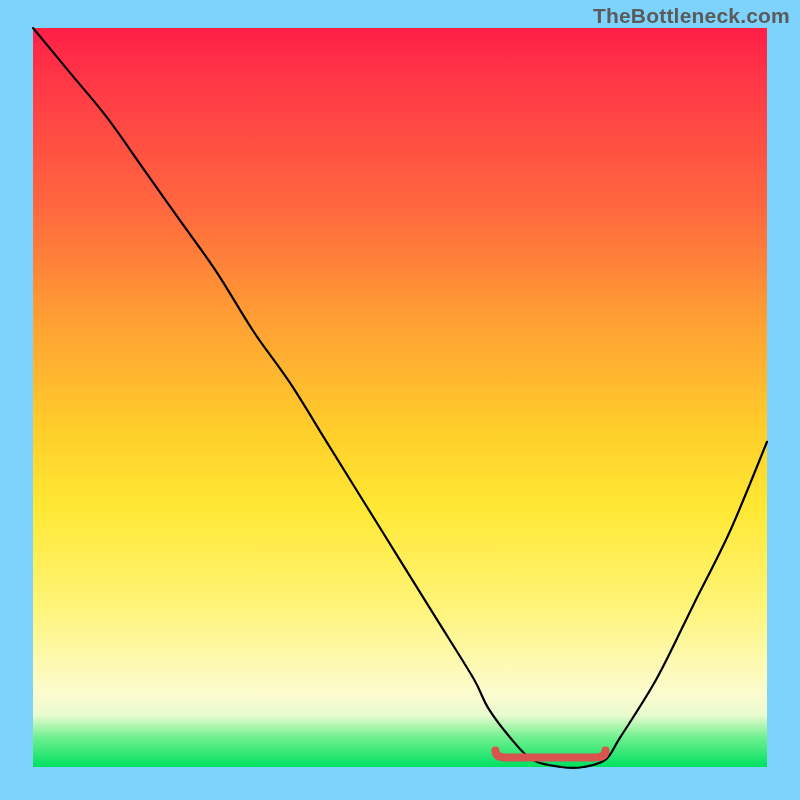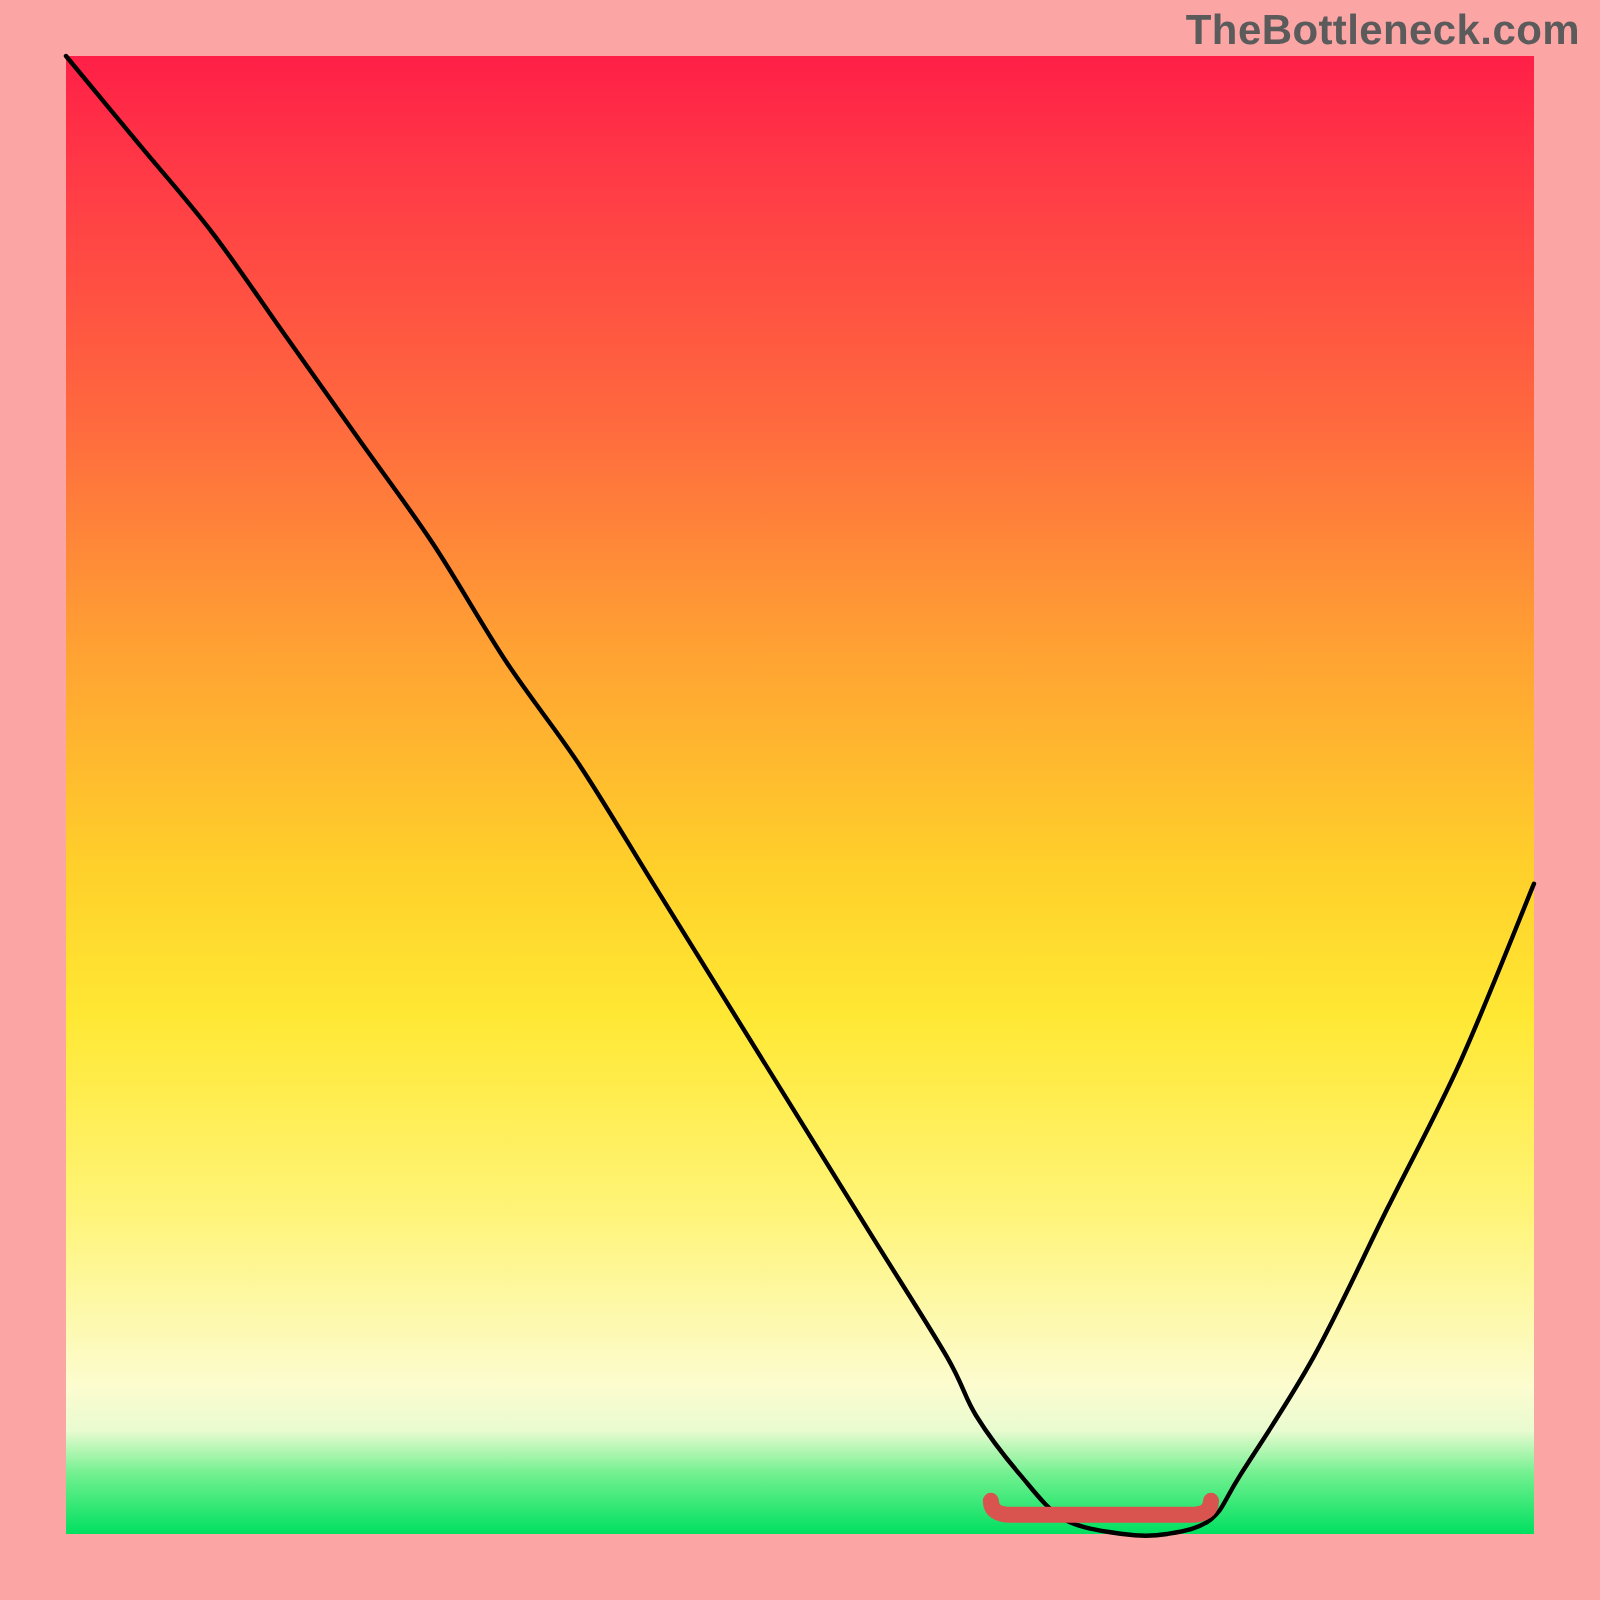--- a/index.html
+++ b/index.html
@@ -7,21 +7,21 @@
     padding: 0;
     width: 800px;
     height: 800px;
     background: #000;
     overflow: hidden;
     font-family: Arial, Helvetica, sans-serif;
   }
   .frame {
     position: absolute;
     inset: 0;
-    background: #fca5a5;
+    background: #7dd3fc;
     padding-left: 12px;
   }
   .plot {
     position: absolute;
     
     left: 33px;
     top: 28px;
     width: 734px;
     height: 739px;
     

